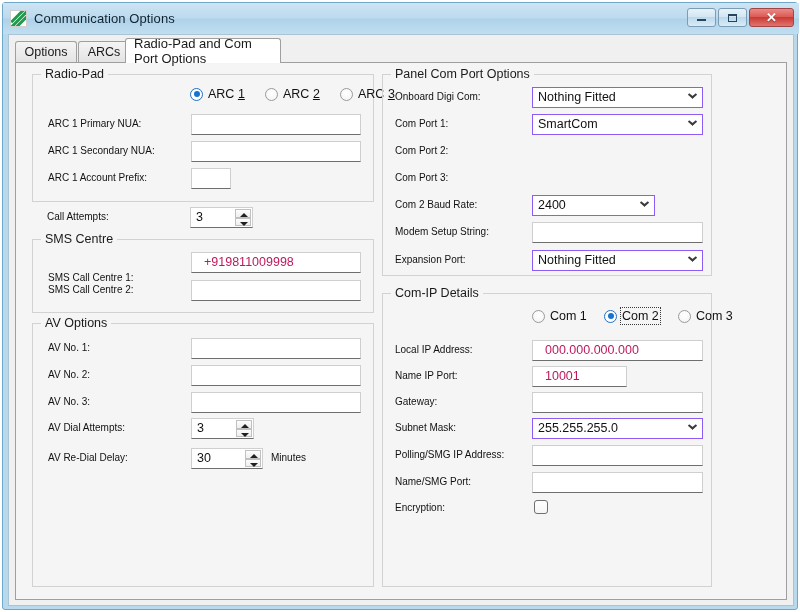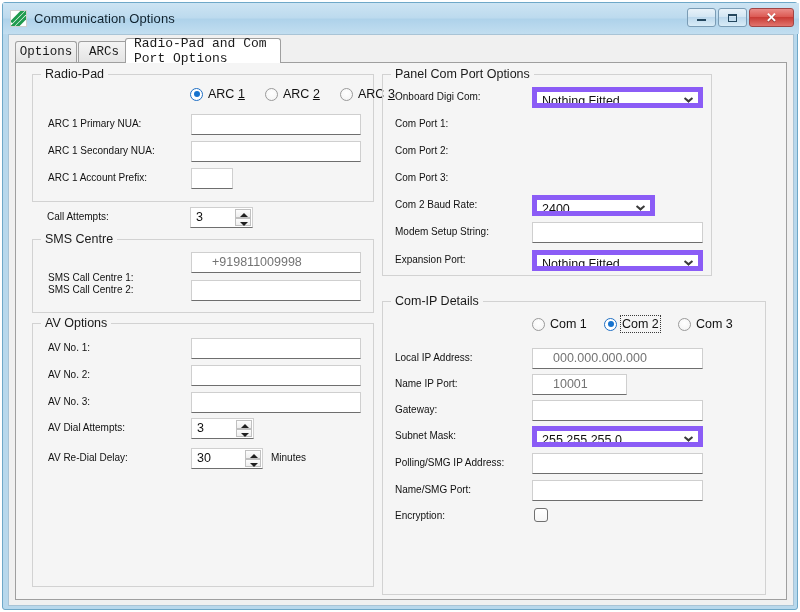--- a/index.html
+++ b/index.html
@@ -90,21 +90,21 @@
     font-size: 13px;
     font-weight: bold;
     line-height: 1;
     text-shadow: 0 1px 0 rgba(0,0,0,.35);
   }
 
   
   #tabstrip {
     position: absolute;
     left: 6px; top: 3px;
-    width: 772px; height: 25px; font-family: Liberation Mono, monospace;
+    width: 772px; height: 25px;
   }
   #tab-baseline {
     position: absolute;
     left: 0; top: 24px;
     width: 772px; height: 1px;
     background: #9f9f9f;
   }
   .tab {
     position: absolute;
     bottom: 1px;
@@ -159,31 +159,31 @@
     font-size: 10px;
     color: #111111;
     white-space: nowrap;
   }
   .txt {
     position: absolute;
     background: #ffffff;
     border: 1px solid #cfcfcf;
     border-bottom-color: #6e6e6e;
     font-size: 12.5px;
-    color: #737373;
-    padding: 0 20px;
+    color: #be185d;
+    padding: 0 12px;
     line-height: 19px;
     height: 21px;
     white-space: nowrap;
     overflow: hidden;
   }
   .combo {
     position: absolute;
     background: #ffffff;
-    border: 5px solid #8b5cf6;
+    border: 1px solid #8b5cf6;
     font-size: 12.5px;
     color: #111111;
     height: 21px;
     line-height: 19px;
     padding: 0 18px 0 5px;
     white-space: nowrap;
     overflow: hidden;
   }
   .combo .chev {
     position: absolute;
@@ -398,20 +398,24 @@
       <div class="group" style="left:366px; top:11px; width:330px; height:202px;">
         <div class="legend">Panel Com Port Options</div>
 
         <div class="lbl" style="left:12px; top:16px;">Onboard Digi Com:</div>
         <div class="combo" style="left:149px; top:12px; width:171px;">
           <span>Nothing Fitted</span>
           <span class="chev"></span>
         </div>
 
         <div class="lbl" style="left:12px; top:43px;">Com Port 1:</div>
+        <div class="combo" style="left:149px; top:39px; width:171px;">
+          <span>SmartCom</span>
+          <span class="chev"></span>
+        </div>
 
         <div class="lbl" style="left:12px; top:70px;">Com Port 2:</div>
 
         <div class="lbl" style="left:12px; top:97px;">Com Port 3:</div>
 
         <div class="lbl" style="left:12px; top:124px;">Com 2 Baud Rate:</div>
         <div class="combo" style="left:149px; top:120px; width:123px;">
           <span>2400</span>
           <span class="chev"></span>
         </div>
@@ -419,21 +423,21 @@
         <div class="lbl" style="left:12px; top:151px;">Modem Setup String:</div>
         <div class="txt" style="left:149px; top:147px; width:171px;"></div>
 
         <div class="lbl" style="left:12px; top:179px;">Expansion Port:</div>
         <div class="combo" style="left:149px; top:175px; width:171px;">
           <span>Nothing Fitted</span>
           <span class="chev"></span>
         </div>
       </div>
 
-      <div class="group" style="left:366px; top:238px; width:384px; height:294px;">
+      <div class="group" style="left:366px; top:230px; width:330px; height:294px;">
         <div class="legend">Com-IP Details</div>
 
         <div class="radio" style="left:149px; top:15px;">
           <span class="dot"></span>
           <span class="rtext">Com 1</span>
         </div>
         <div class="radio on" style="left:221px; top:15px;">
           <span class="dot"></span>
           <span class="rtext focusbox">Com 2</span>
         </div>

